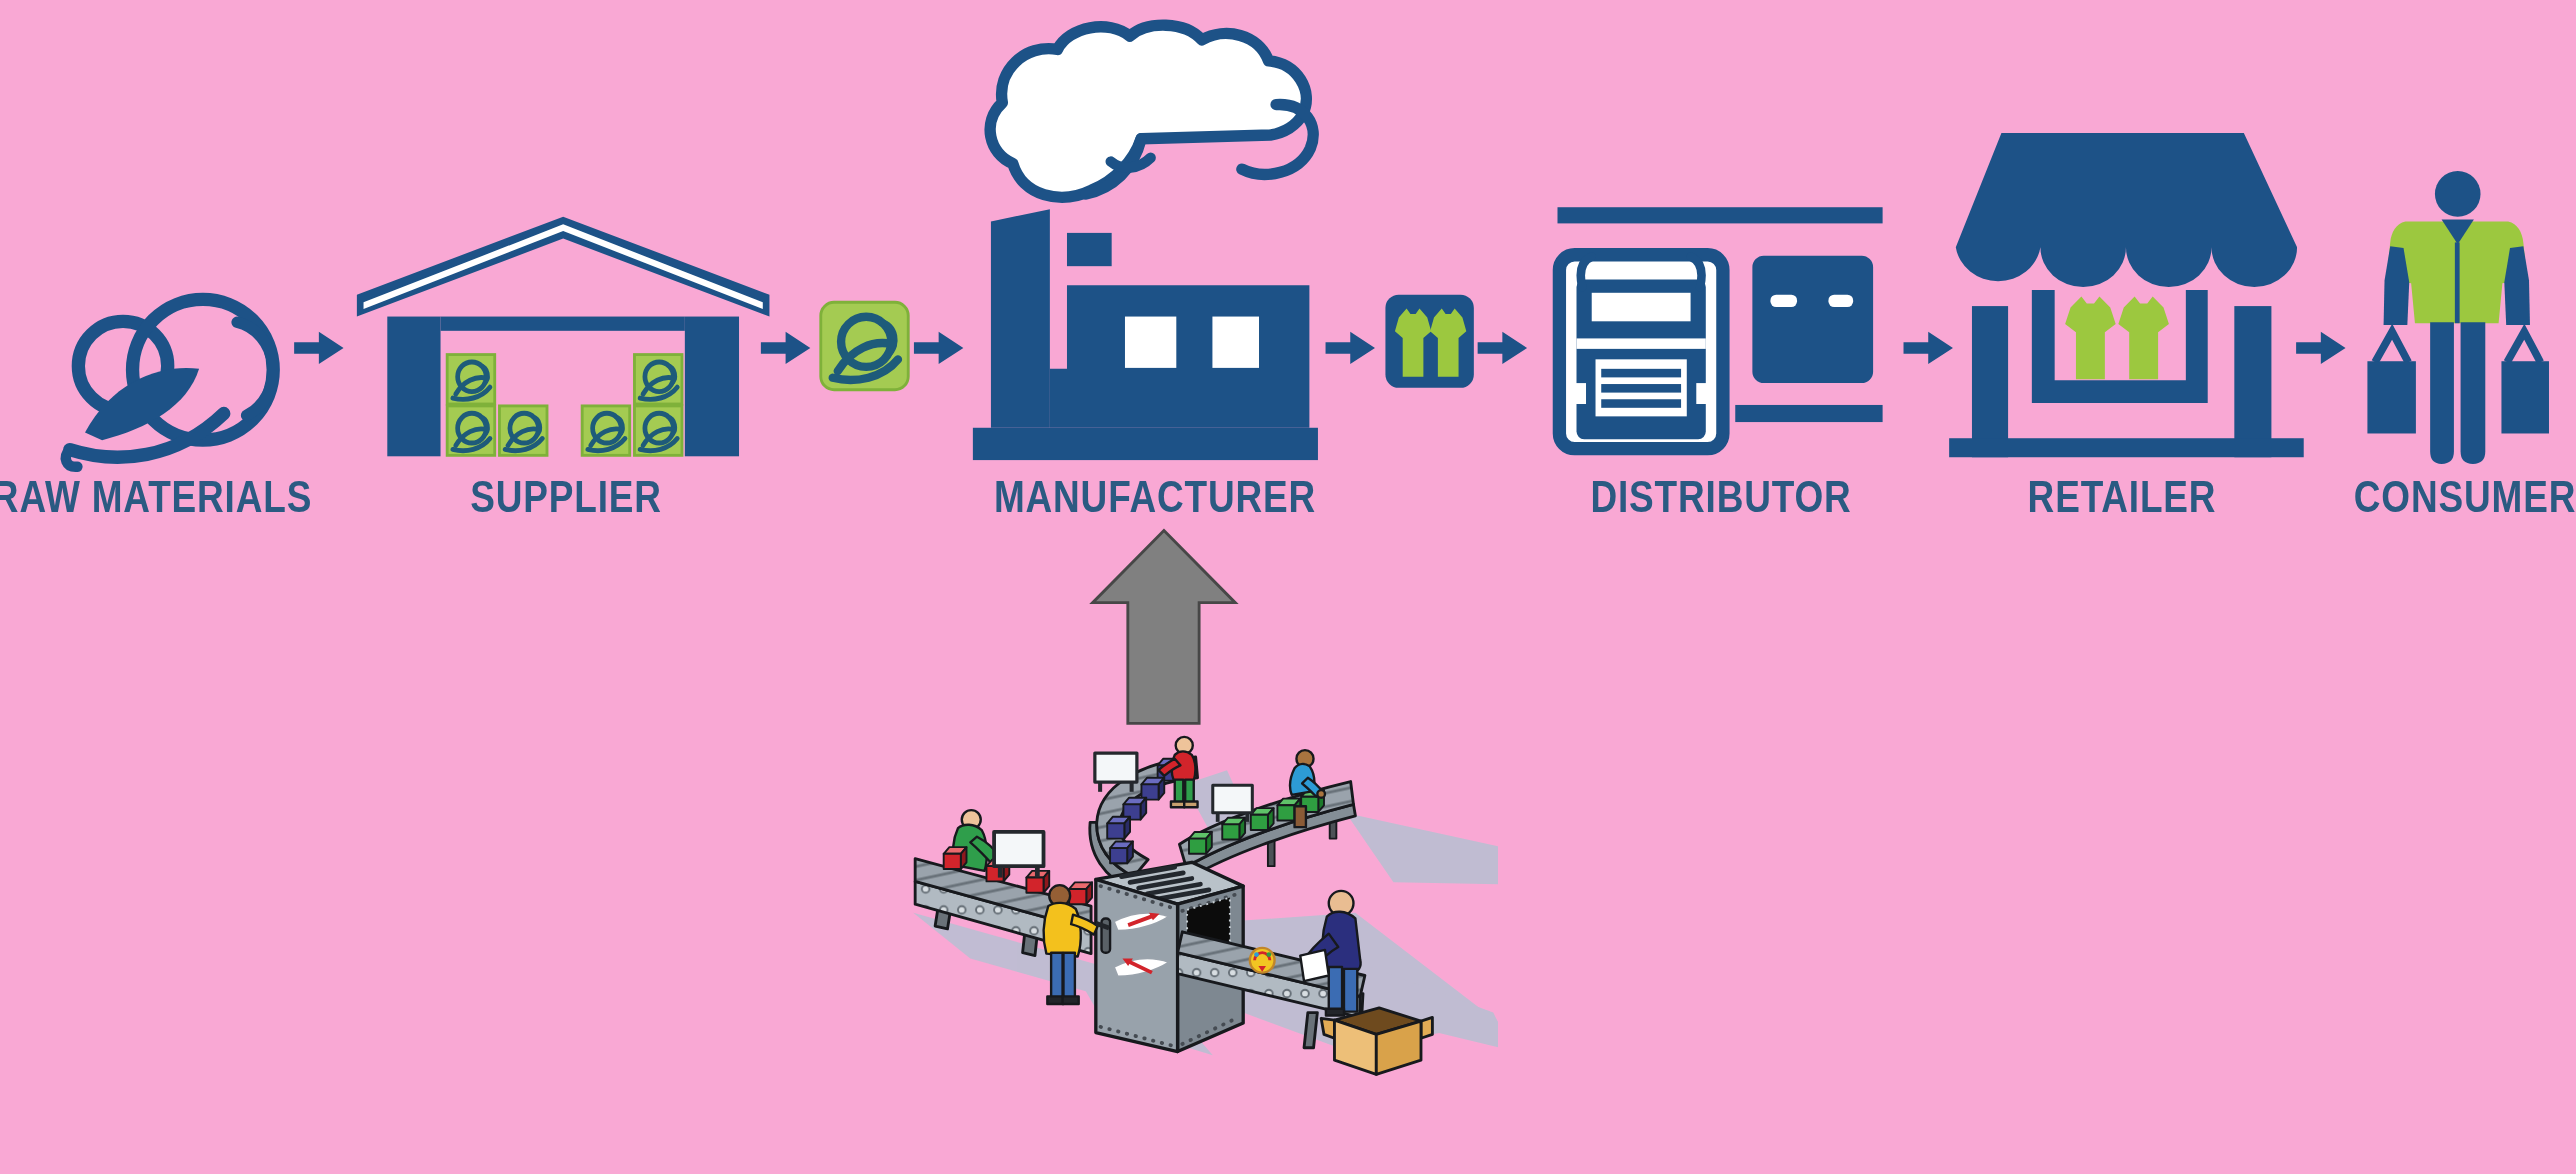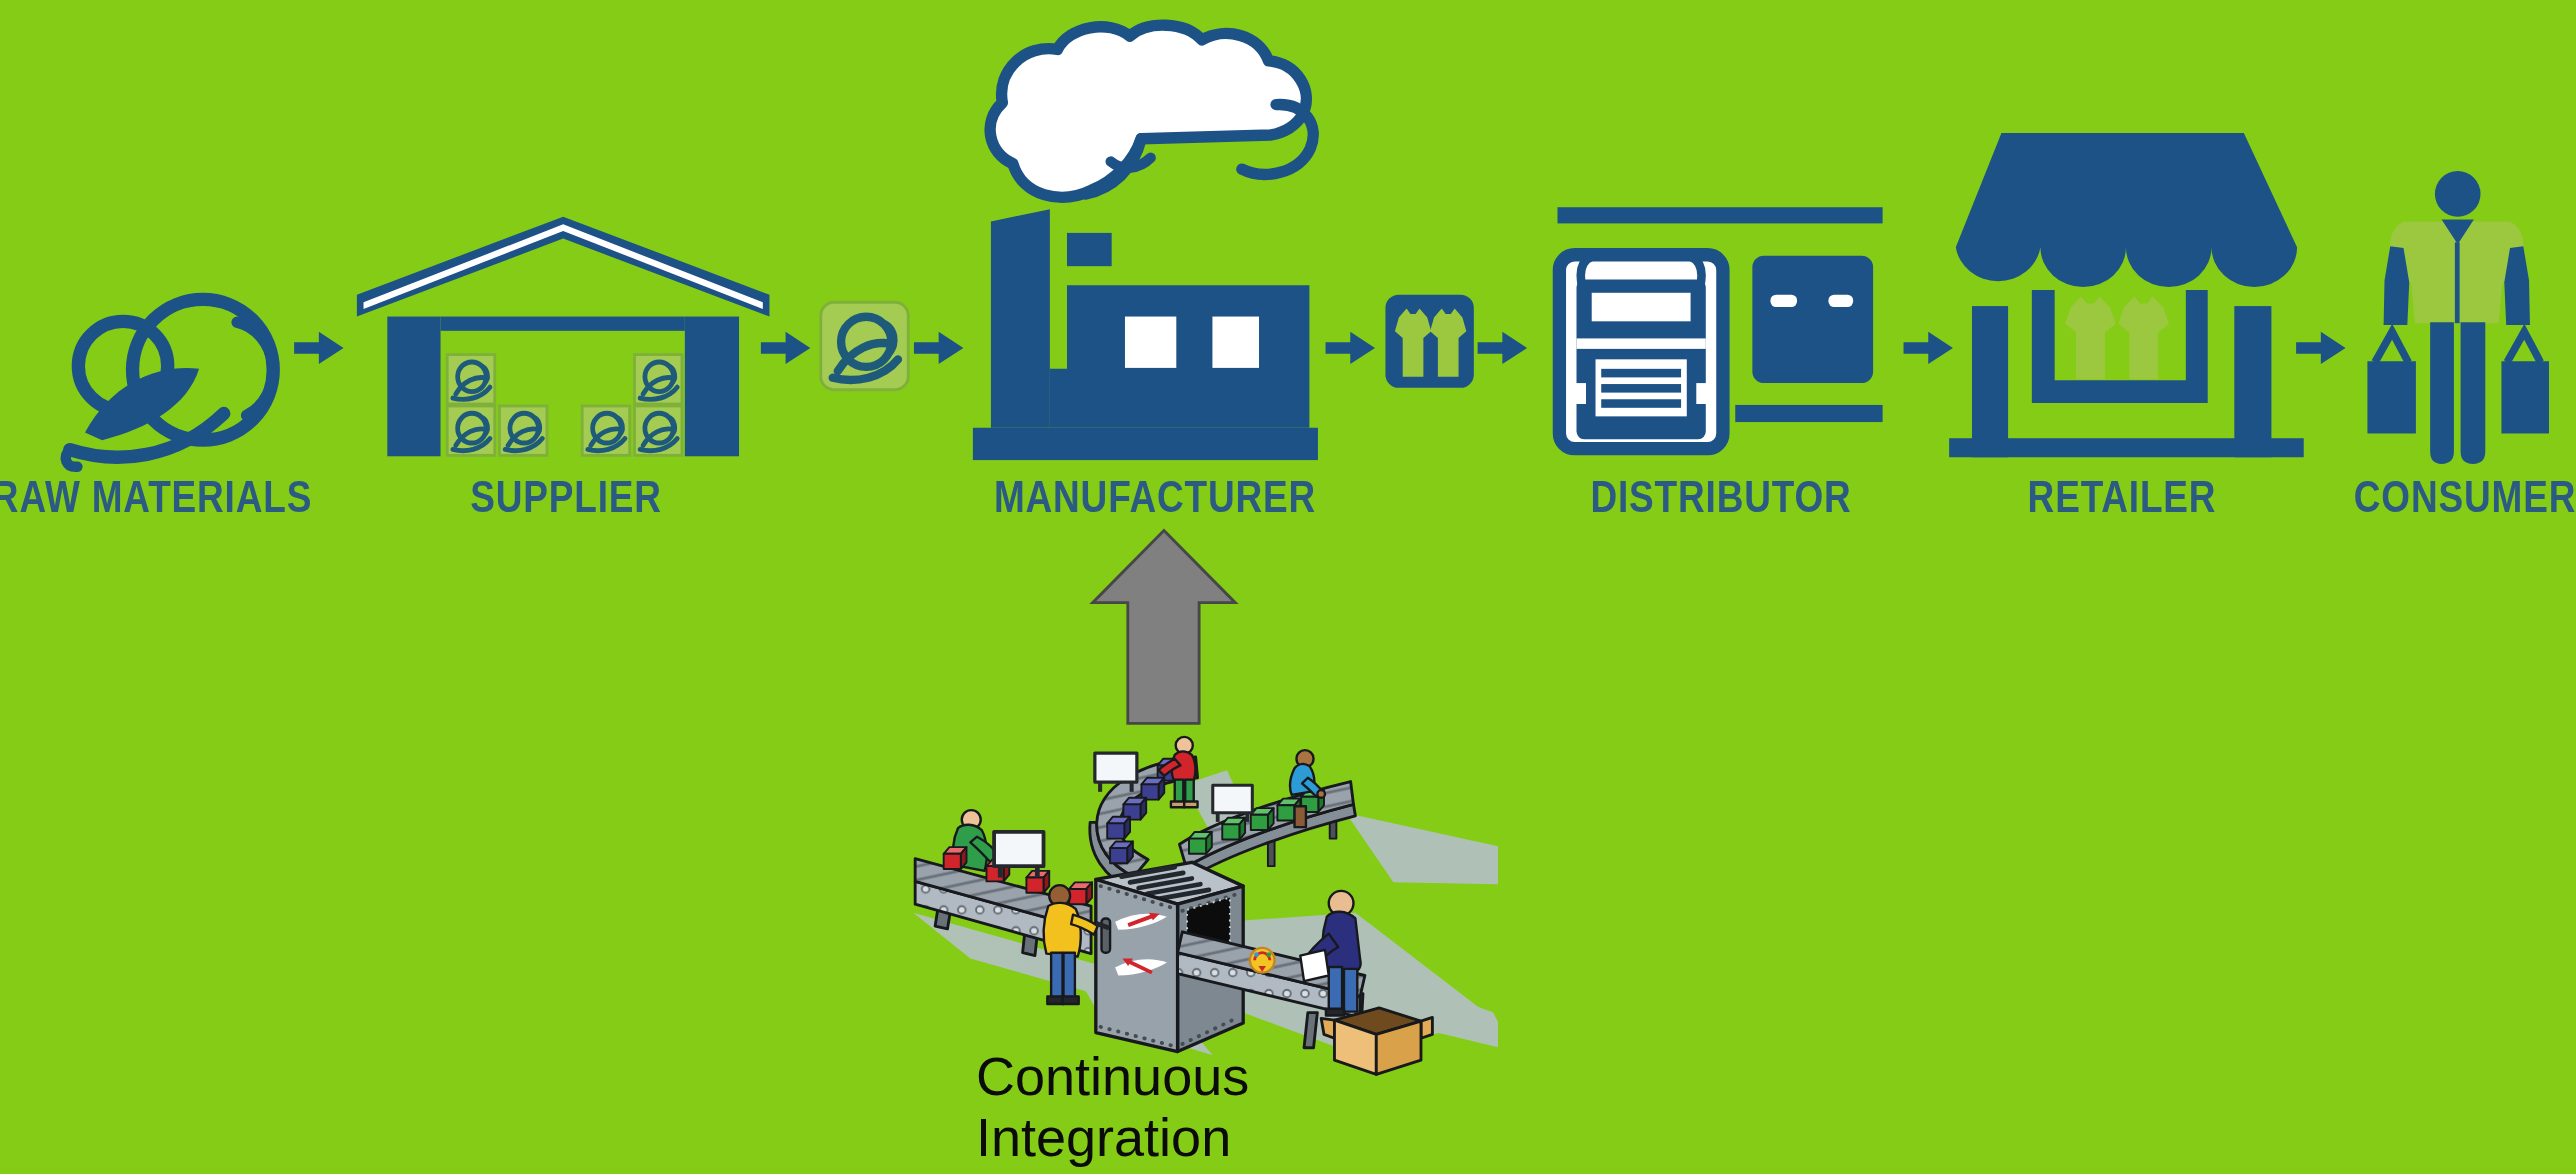--- a/index.html
+++ b/index.html
@@ -1,17 +1,17 @@
 <!DOCTYPE html>
 <html style="font-size:15px"><head>
 <meta charset="utf-8">
 <style>
   html,body{margin:0;padding:0;background:#ffffff;}
   #canvas{
-    position:relative;width:2576px;height:1174px;background:#84cc16;
+    position:relative;width:2576px;height:1174px;background:#f9a8d4;
     font-family:"Liberation Sans",sans-serif;overflow:hidden;
   }
   #chain-svg{position:absolute;left:0;top:0;z-index:1;}
   #ci-svg{position:absolute;left:899px;top:732px;z-index:2;}
   .stage-label{
     position:absolute;top:472px;z-index:3;
     transform:translateX(-50%) scaleX(0.84);transform-origin:center;
     font-weight:bold;font-size:44px;letter-spacing:1px;
     color:#2b5a82;white-space:nowrap;
   }
@@ -356,19 +356,15 @@
   </g>
 </svg>
 
 <div class="stage-label" style="left:152px">RAW MATERIALS</div>
 <div class="stage-label" style="left:566px">SUPPLIER</div>
 <div class="stage-label" style="left:1155px">MANUFACTURER</div>
 <div class="stage-label" style="left:1721px">DISTRIBUTOR</div>
 <div class="stage-label" style="left:2122px">RETAILER</div>
 <div class="stage-label" style="left:2465px">CONSUMER</div>
 
-<div class="caption">
-  <div>Continuous</div>
-  <div>Integration</div>
+
 </div>
 
-</div>
-
 
 </body></html>

